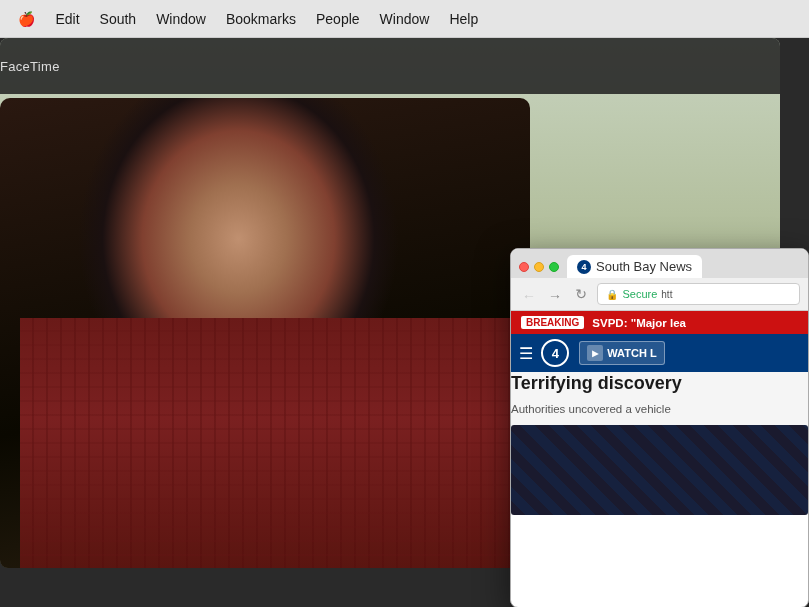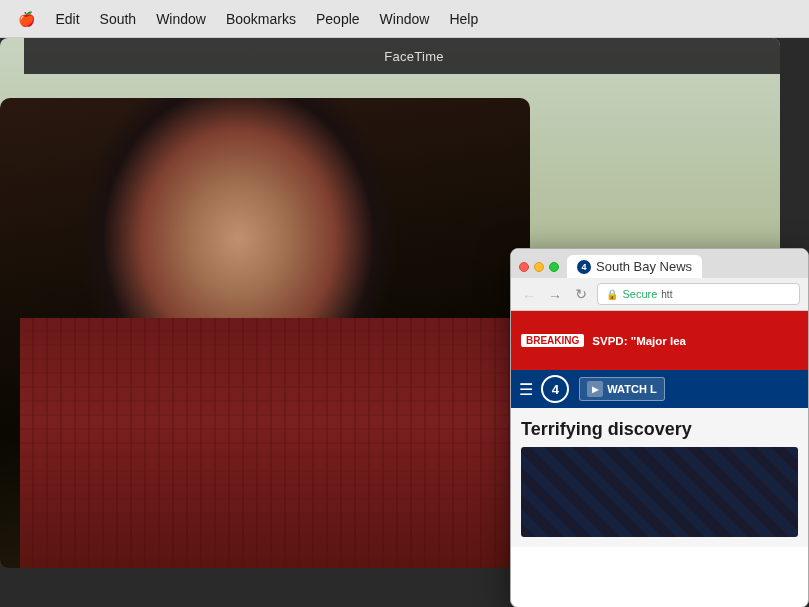--- a/index.html
+++ b/index.html
@@ -52,27 +52,26 @@
       background: #111;
       border-radius: 8px;
       overflow: hidden;
     }
 
     #facetime-titlebar {
       position: absolute;
       top: 0;
       left: 0;
       width: 100%;
-      height: 36px;
+      height: 56px;
       background: rgba(30,30,30,0.85);
       display: flex;
       align-items: center;
-      justify-content: center;
+      justify-content: flex-start;
       z-index: 10;
-      margin-left: 24px;
     }
 
     #facetime-title {
       color: #ddd;
       font-size: 13px;
       font-weight: 500;
       letter-spacing: 0.3px;
     }
 
     
@@ -251,21 +250,21 @@
 
     .url-text {
       color: #555;
       font-size: 10px;
     }
 
     
     #breaking-banner {
       background: #cc1111;
       color: #fff;
-      padding: 23px 10px;
+      padding: 5px 10px;
       font-size: 11.5px;
       font-weight: 700;
       display: flex;
       align-items: center;
       gap: 8px;
       white-space: nowrap;
       overflow: hidden;
     }
 
     .breaking-label {
@@ -330,21 +329,20 @@
       border-radius: 2px;
       display: flex;
       align-items: center;
       justify-content: center;
       font-size: 8px;
     }
 
     
     #news-content {
       background: #f5f5f5;
-      padding: 10px;
     }
 
     #news-headline {
       font-size: 18px;
       font-weight: 700;
       color: #1a1a1a;
       line-height: 1.3;
       margin-bottom: 6px;
     }
 
@@ -449,19 +447,20 @@
         <span>4</span>
       </div>
       <div class="watch-live-btn">
         <div class="play-icon-sm">▶</div>
         <span>WATCH L</span>
       </div>
     </div>
 
     <div id="news-content">
       <div id="news-headline">Terrifying discovery</div>
+      <div id="news-subtext">Authorities uncovered a vehicle</div>
       <div id="news-image">
         <div id="news-image-inner"></div>
       </div>
     </div>
 
   </div>
 </div>
 
 </body></html>

